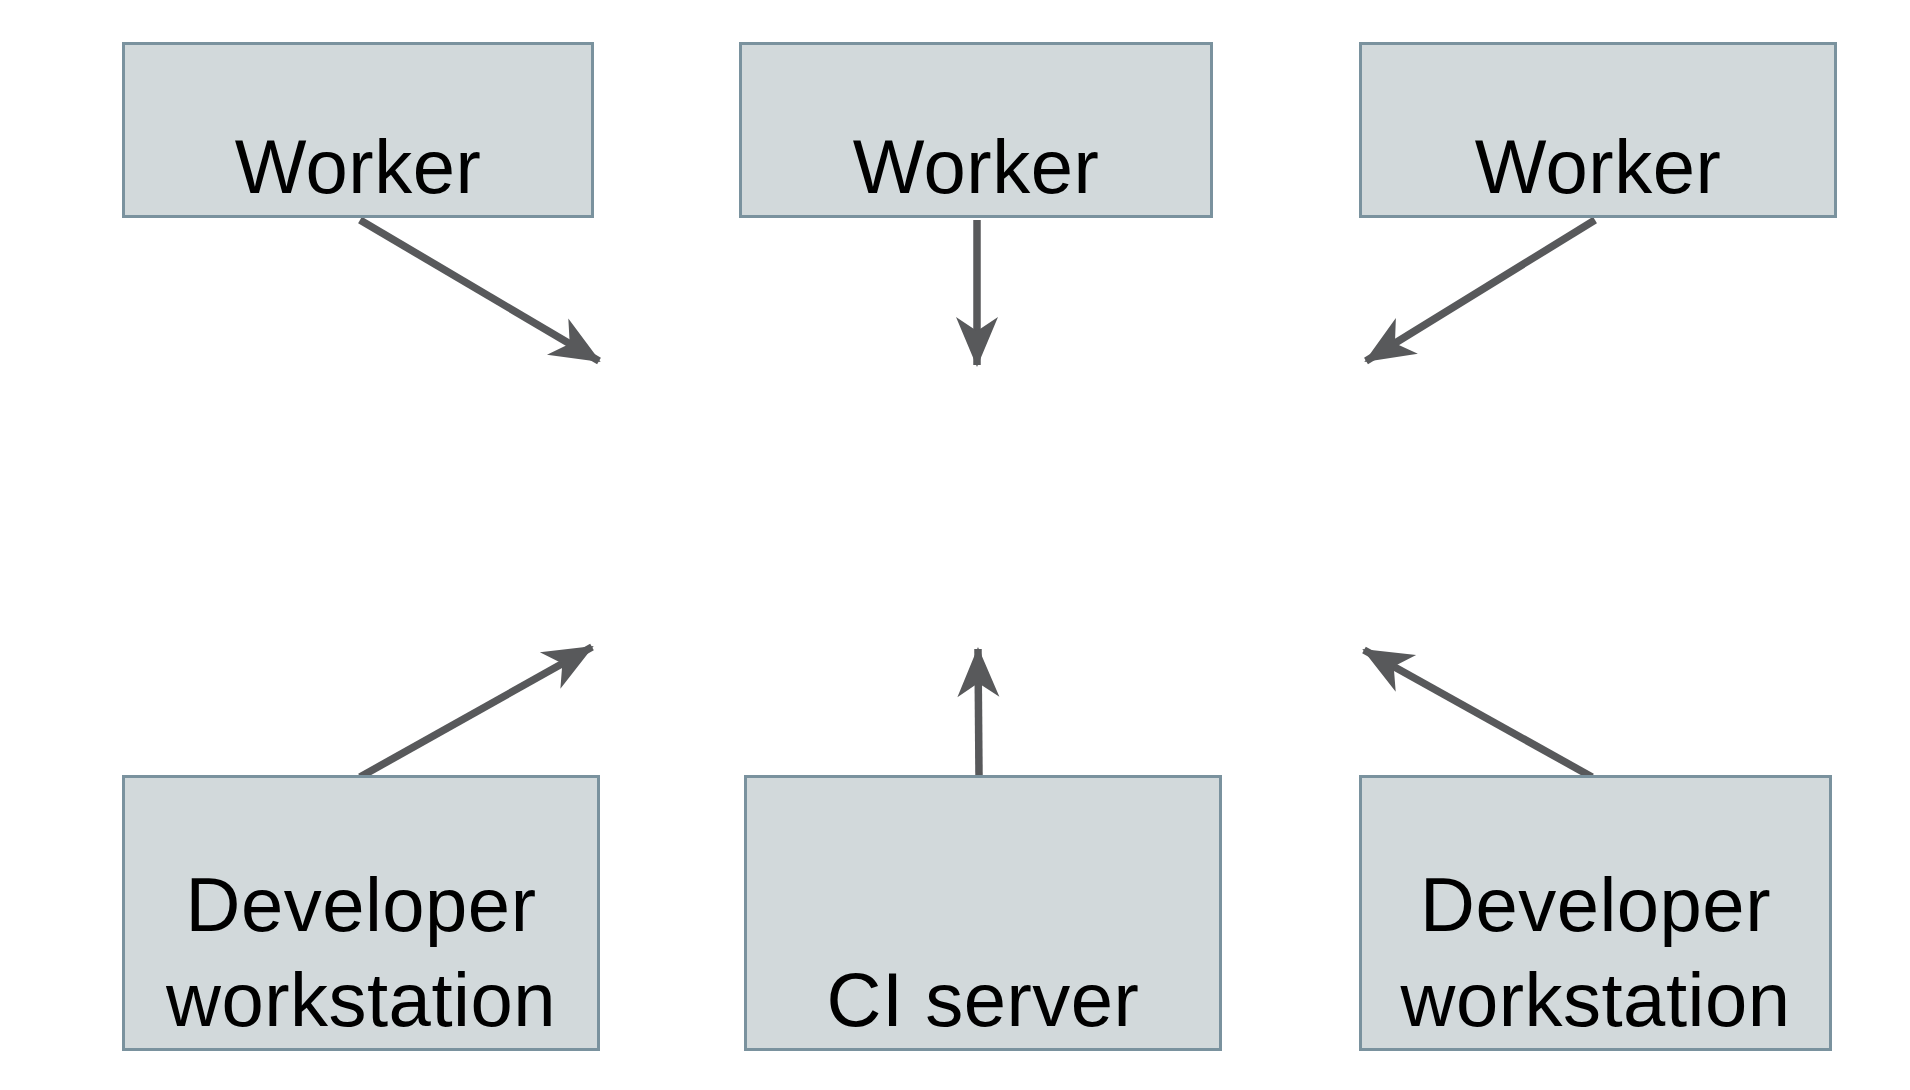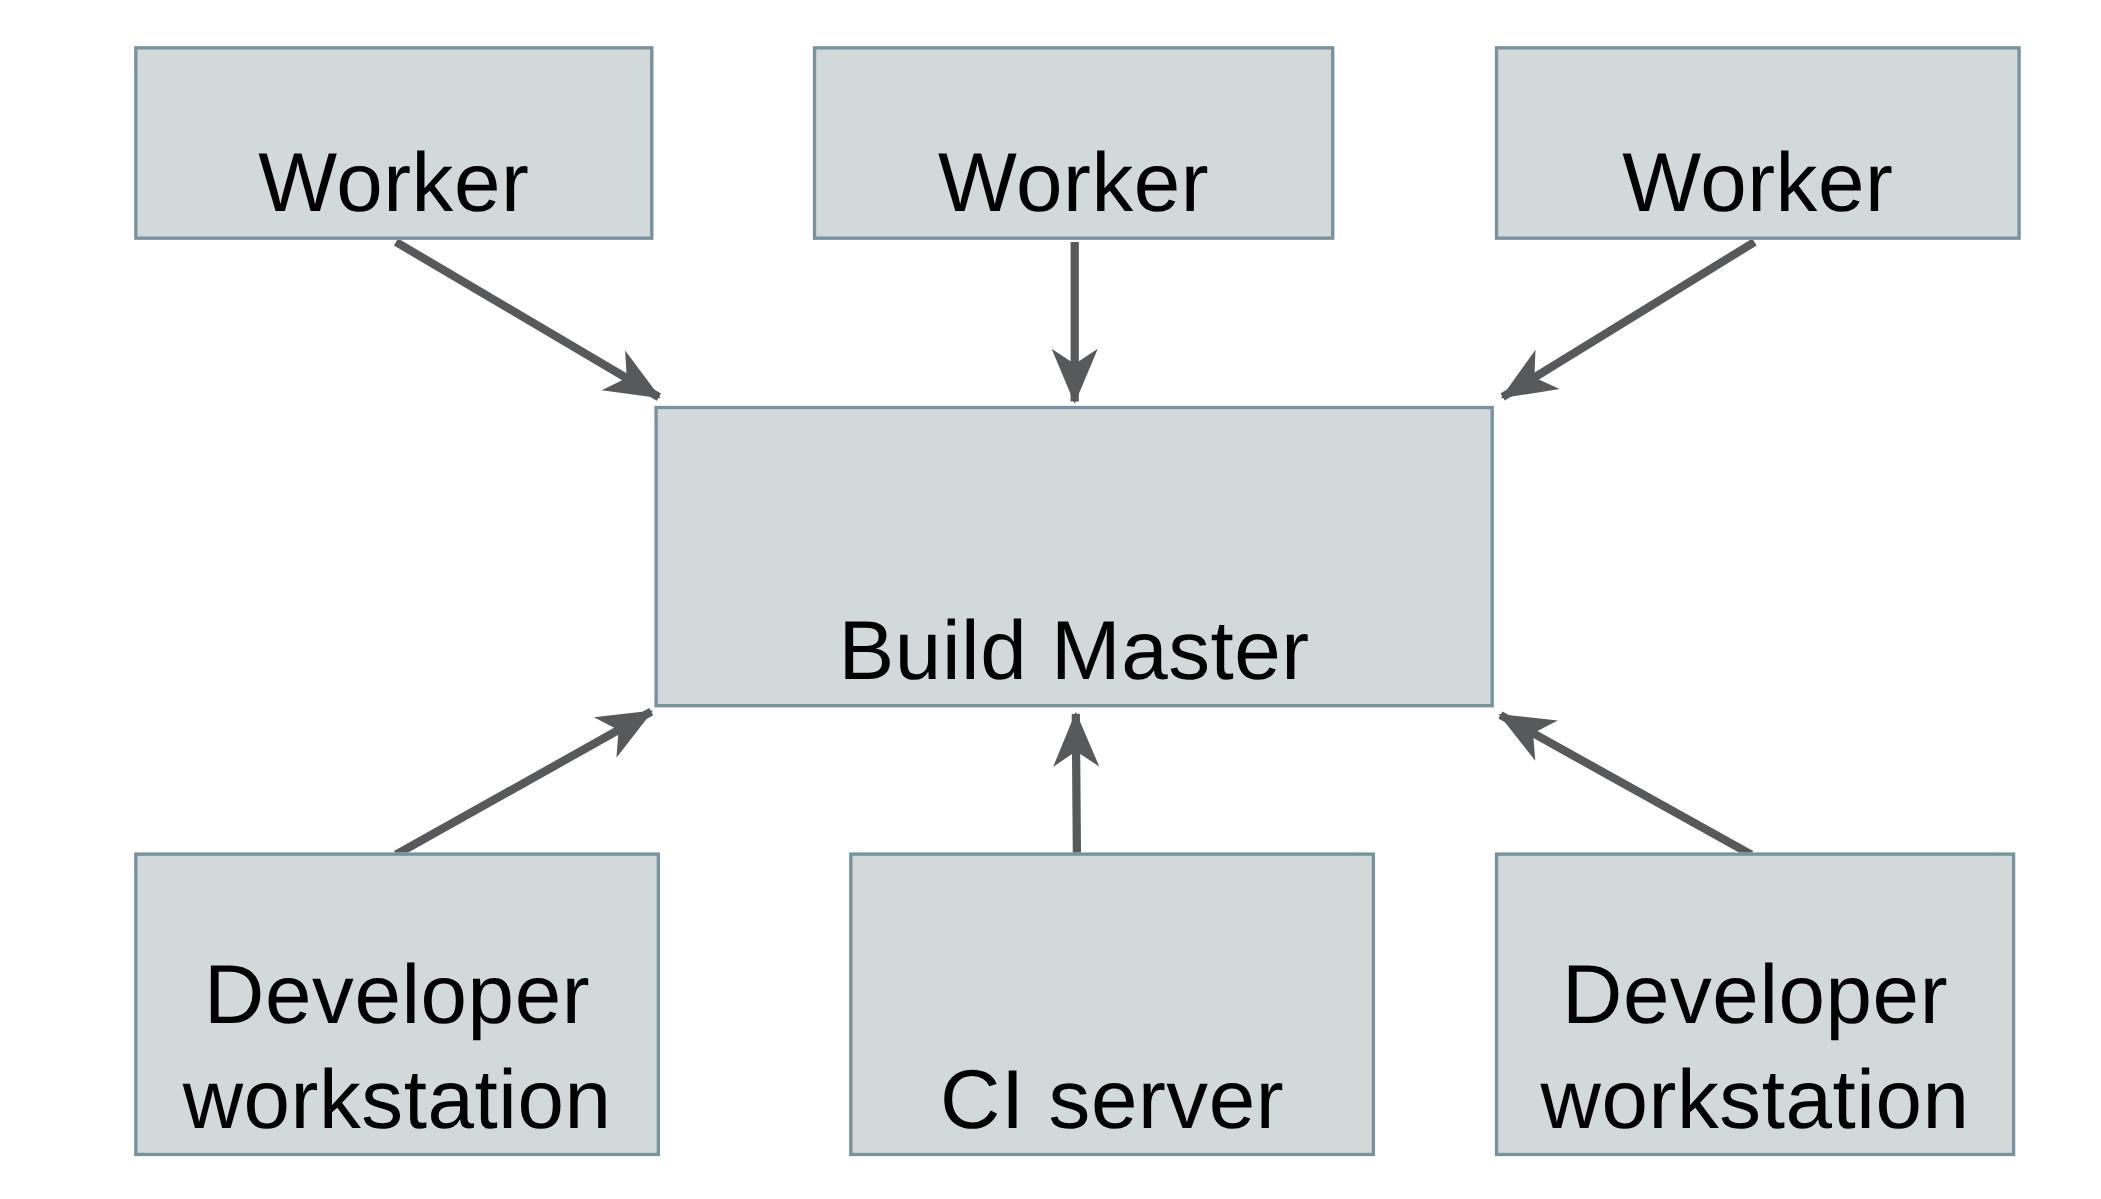--- a/index.html
+++ b/index.html
@@ -71,29 +71,26 @@
   </div>
 
   <div class="node" style="left:739px;top:42px;width:474px;height:176px">
     <span class="node-label">Worker</span>
   </div>
 
   <div class="node" style="left:1359px;top:42px;width:478px;height:176px">
     <span class="node-label">Worker</span>
   </div>
 
-  <div class="node" style="left:595px;top:369px;width:763px;height:274px">
-    <span class="node-label">Build Master</span>
-  </div>
 
   <div class="node" style="left:122px;top:775px;width:478px;height:276px">
     <span class="node-label">Developer workstation</span>
   </div>
 
-  <div class="node" style="left:772px;top:775px;width:478px;height:276px">
+  <div class="node" style="left:744px;top:775px;width:478px;height:276px">
     <span class="node-label">CI server</span>
   </div>
 
   <div class="node" style="left:1359px;top:775px;width:473px;height:276px">
     <span class="node-label">Developer workstation</span>
   </div>
 
 </div>
 
 </body></html>

